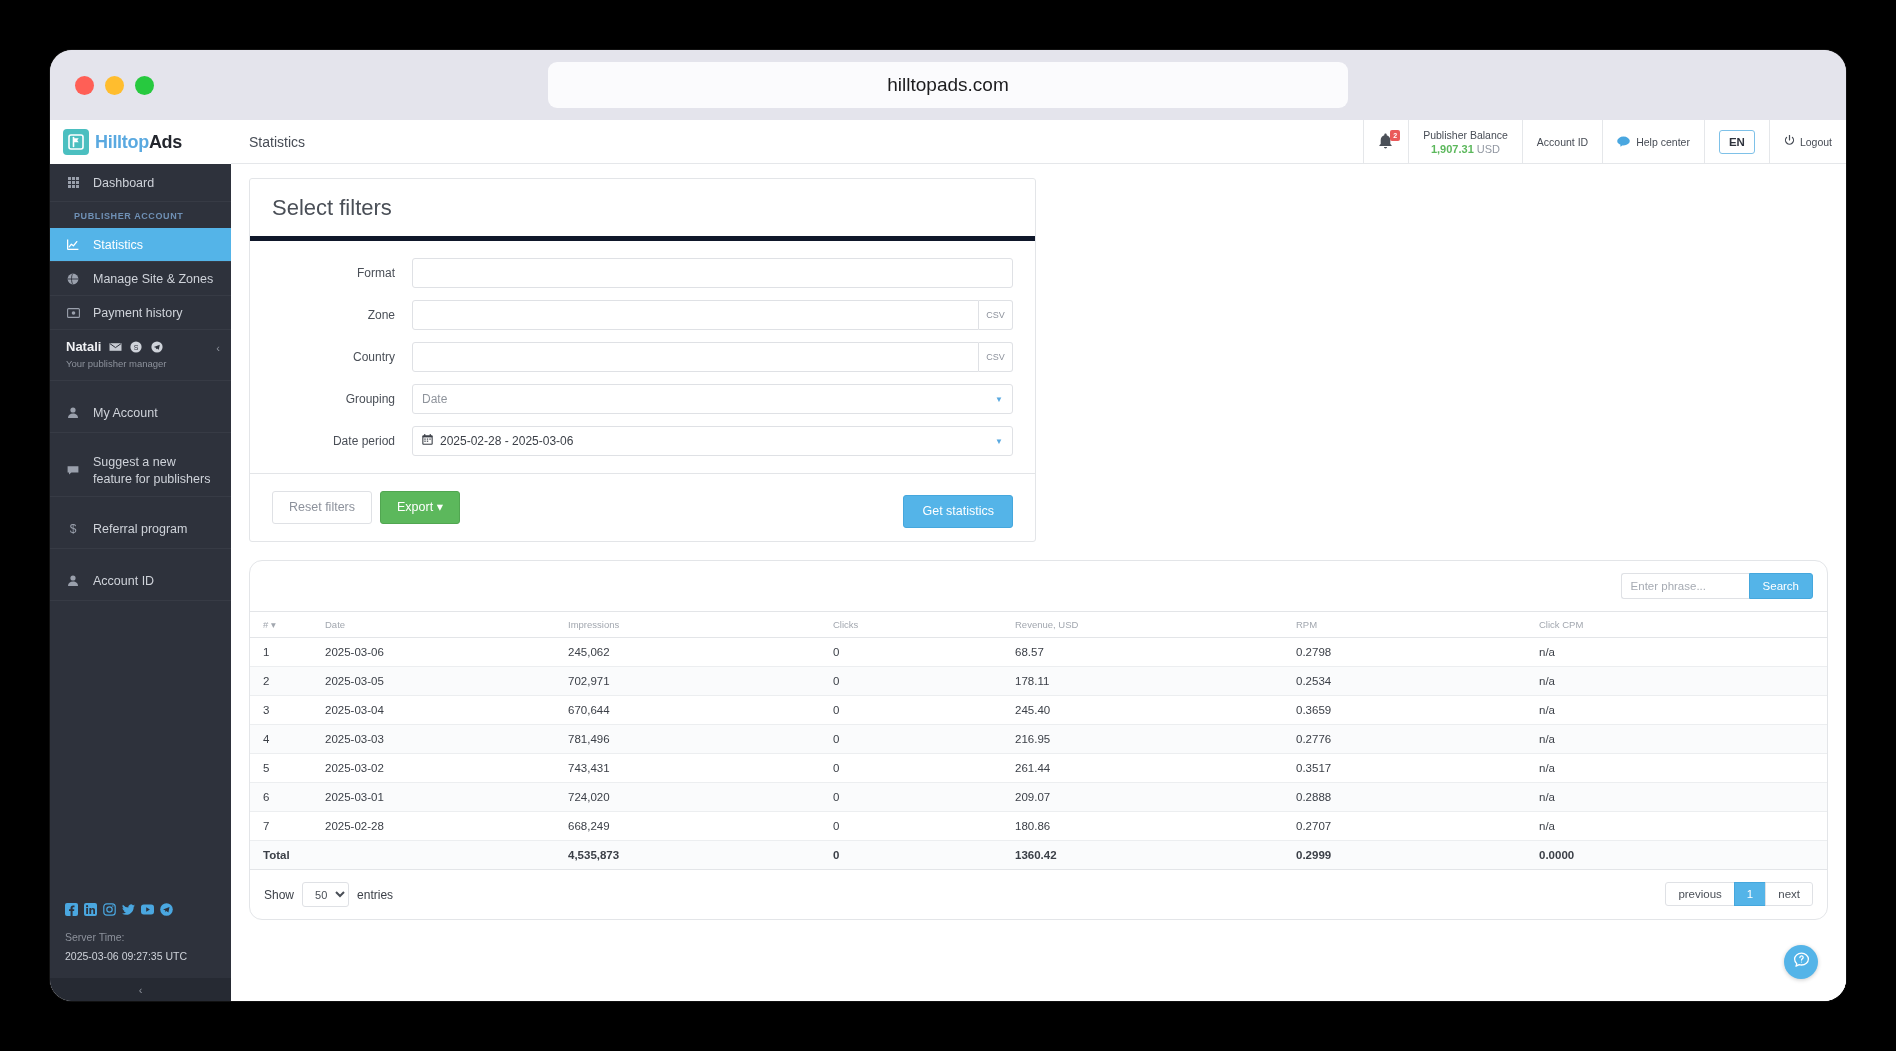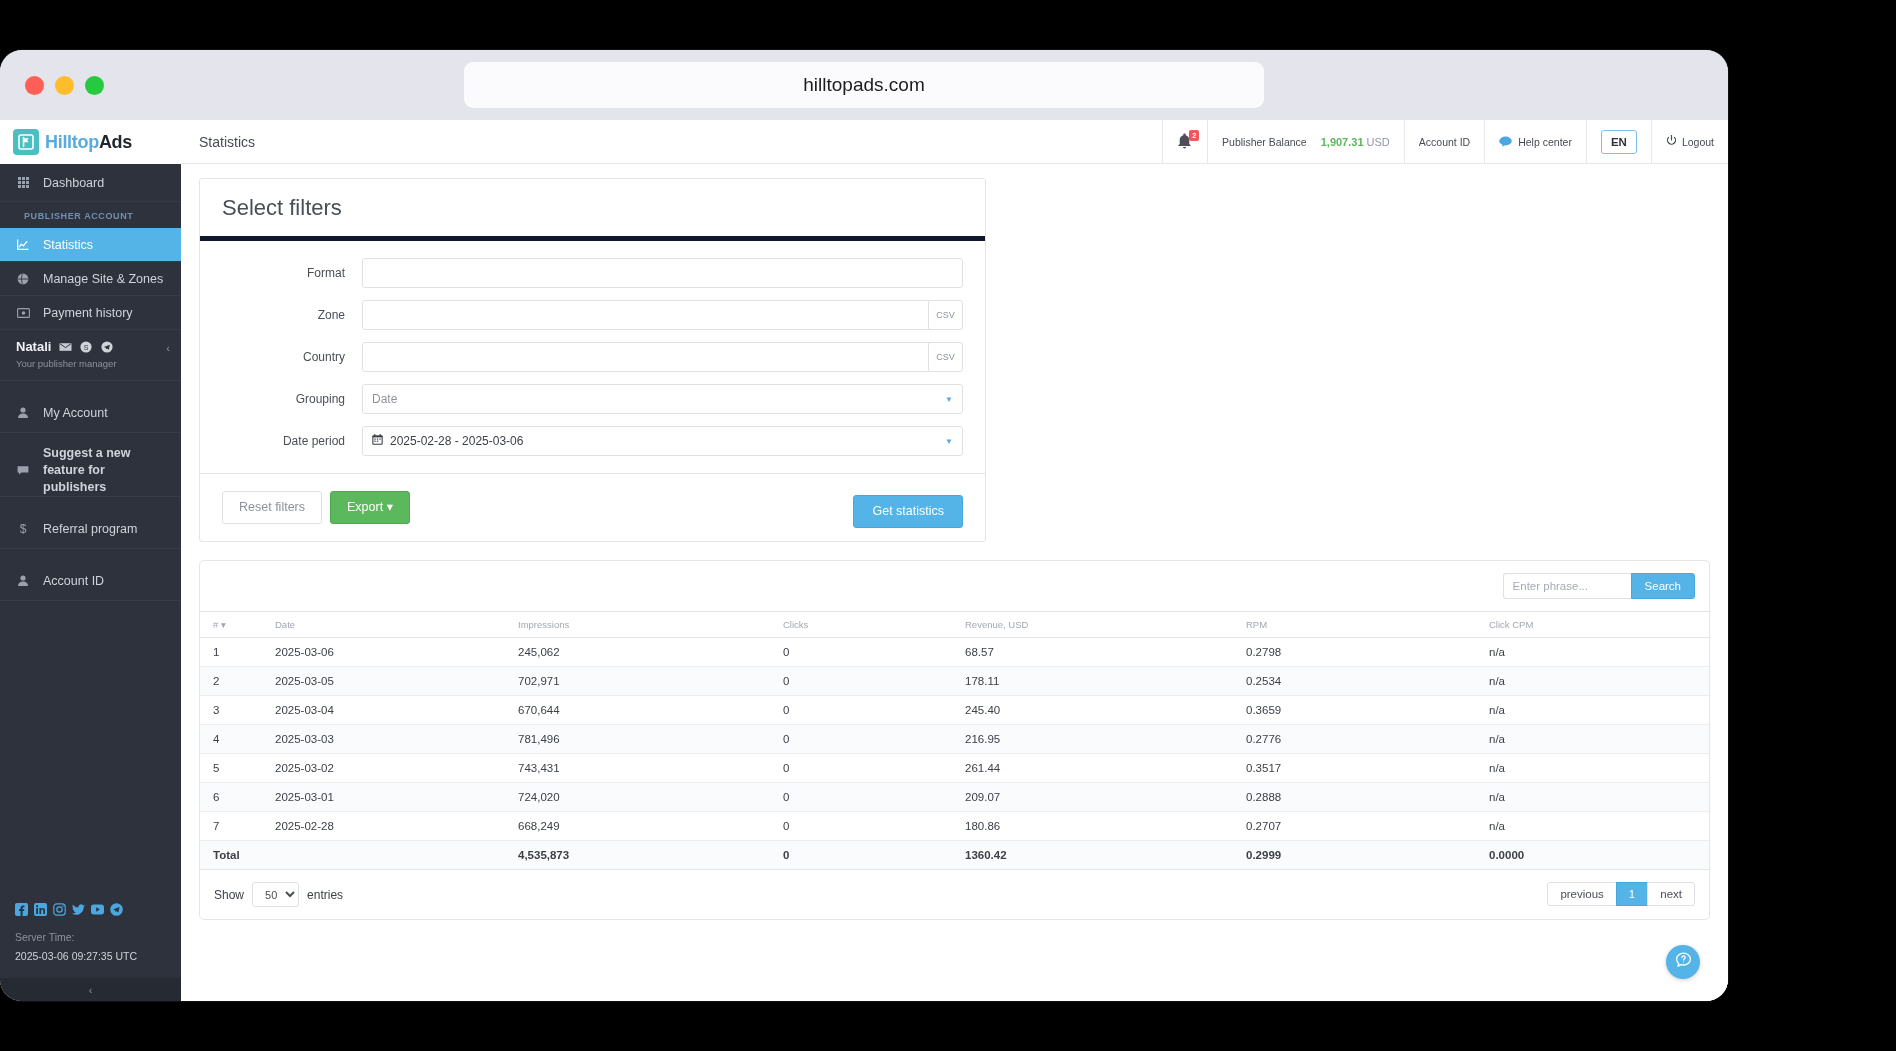--- a/index.html
+++ b/index.html
@@ -3,21 +3,21 @@
 <meta charset="utf-8">
 <style>
   * { box-sizing: border-box; margin: 0; padding: 0; }
   html, body {
     width: 1896px; height: 1051px;
     background: #000;
     font-family: "Liberation Sans", sans-serif;
     overflow: hidden;
   }
   .desktop {
-    width: 1728px; height: 1051px;
+    width: 1896px; height: 1051px;
     background: #000;
     display: flex; align-items: center; justify-content: center;
   }
   .browser {
     width: 1796px; height: 951px;
     background: #e4e4ec;
     border-radius: 22px;
     overflow: hidden;
     display: flex; flex-direction: column;
     box-shadow: 0 0 0 1px #111;
@@ -126,21 +126,21 @@
     font-size: 10.5px; color: #474c55; cursor: pointer;
   }
   .bell-wrap { position: relative; width: 16px; height: 18px; }
   .bell-wrap svg { display:block; color:#4b5058; }
   .badge {
     position: absolute; top: -3px; right: -6px;
     background: #ea5a5a; color: #fff;
     font-size: 7px; line-height: 1;
     padding: 2px 3px; border-radius: 2px; font-weight: 700;
   }
-  .balance { display: flex; flex-direction: row; align-items: center; gap: 14px; }
+  .balance { display: flex; flex-direction: column; align-items: center; gap: 2px; }
   .balance .lab { font-size: 10.5px; color: #474c55; }
   .balance .amt { font-size: 11px; }
   .balance .amt b { color: #5cb85c; font-weight: 600; }
   .balance .amt span { color: #9298a2; }
   .helpc { gap: 6px; }
   .helpc .hico { color: #4aa7e0; display:flex; }
   .lang-btn {
     border: 1px solid #7ec1e8; border-radius: 3px;
     padding: 5px 9px; font-size: 11.5px; font-weight: 700; color: #2e323c;
   }
@@ -195,21 +195,21 @@
     display: flex; align-items: center;
   }
   .btn {
     border-radius: 3px; font-size: 12.5px; padding: 8px 16px;
     cursor: pointer; border: 1px solid transparent; line-height: 1.2;
   }
   .btn-default { background: #fff; border-color: #dfe1e5; color: #8d929c; }
   .btn-green { background: #5cb85c; color: #fff; border-color: #51a651; margin-left: 8px; }
   .btn-blue { background: #54b4e8; color: #fff; border-color: #45a7dd; margin-left: auto; padding: 8px 18px; margin-top: 8px; }
   
-  .table-card { margin-top: 18px; border: 1px solid #e3e5e8; border-radius: 5px; background: #fff; }
+  .table-card { margin-top: 18px; border: 1px solid #e3e5e8; border-radius: 13px; background: #fff; }
   .table-top { padding: 12px 14px; display: flex; justify-content: flex-end; }
   .search-group { display: flex; }
   .search-input {
     width: 128px; height: 26px; border: 1px solid #dfe1e5;
     border-right: none; border-radius: 3px 0 0 3px;
     padding: 0 9px; font-size: 11.5px; color: #4a4f57;
     outline: none; font-family: inherit;
   }
   .search-input::placeholder { color: #a6abb3; }
   .search-btn {
@@ -380,21 +380,21 @@
             <svg width="10" height="11" viewBox="0 0 10 11" fill="currentColor">
               <circle cx="5" cy="3" r="2.6"></circle>
                 <path d="M0 11c0-2.8 2.2-4.4 5-4.4S10 8.2 10 11z"></path>
             </svg>
           </span>
           <span>My Account</span>
         </div>
 
         <div class="nav-gap"></div>
 
-        <div class="nav-item tall" style="height:52px;font-weight:bold;">
+        <div class="nav-item tall" style="height:52px;">
           <span class="nav-ico">
             <svg width="12" height="11" viewBox="0 0 12 11" fill="currentColor">
               <path d="M.6 1.2h10.8v6.4H4.4L2 9.6V7.6H.6z"></path>
             </svg>
           </span>
           <span style="line-height:1.35;">Suggest a new feature for publishers</span>
         </div>
 
         <div class="nav-gap"></div>
 

